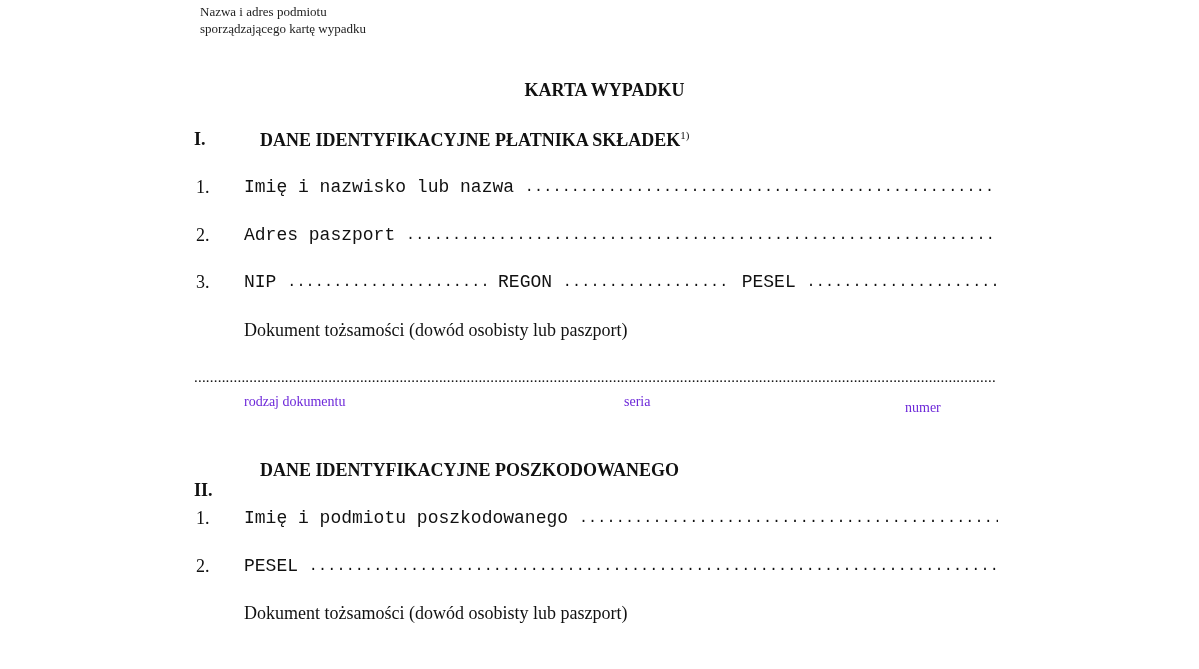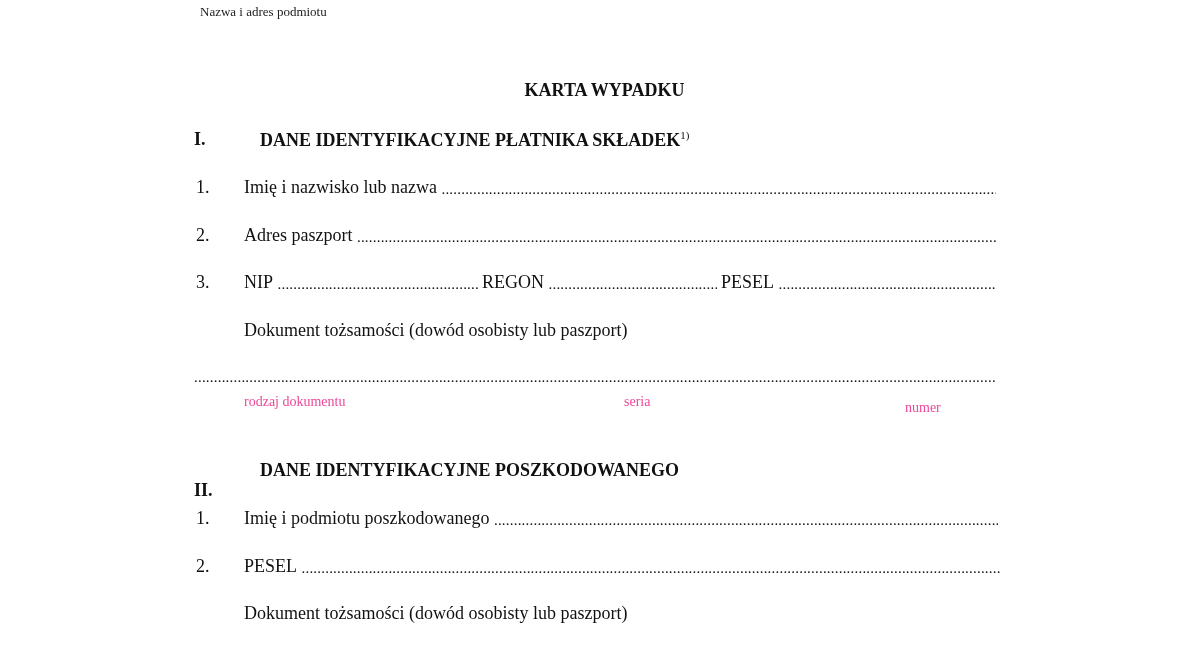--- a/index.html
+++ b/index.html
@@ -15,34 +15,35 @@
   }
   .doc-title {
     left: 0; width: 1199px; top: 80px; text-align: center;
     font-weight: bold; font-size: 18px; padding-left: 5px;
   }
   .sec-num { left: 194px; font-weight: bold; font-size: 18px; }
   .sec-title { left: 260px; font-weight: bold; font-size: 18px; }
   .sec-title sup { font-size: 11px; font-weight: normal; vertical-align: 7px; }
   .item-num { left: 196px; font-size: 18px; }
   .row {
-    left: 244px; font-size: 18px; display: flex; align-items: flex-end;
+    left: 244px; font-size: 18px; display: flex; align-items: center; font-family: Liberation Mono, monospace;
   }
   .dots {
     overflow: hidden; white-space: nowrap; letter-spacing: 0.2px;
     font-size: 15px;
   }
   .plain { left: 244px; font-size: 18px; }
-  .small-label { font-size: 14px; color: #ec4899; }
+  .small-label { font-size: 14px; color: #6d28d9; }
 </style>
 </head>
 <body>
 
 <div class="abs entity-caption">
   <div>Nazwa i adres podmiotu</div>
+  <div>sporządzającego kartę wypadku</div>
 </div>
 
 <div class="abs doc-title">KARTA WYPADKU</div>
 
 <div class="abs sec-num" style="top:129px;">I.</div>
 <div class="abs sec-title" style="top:129px;"><span>DANE IDENTYFIKACYJNE PŁATNIKA SKŁADEK</span><sup>1)</sup></div>
 
 <div class="abs item-num" style="top:177px;">1.</div>
 <div class="abs row" style="top:177px; width:752px;">
   <span>Imię i nazwisko lub nazwa</span>&nbsp;<span class="dots" style="flex:1;">......................................................................................................................................................................................................................................................................</span>

